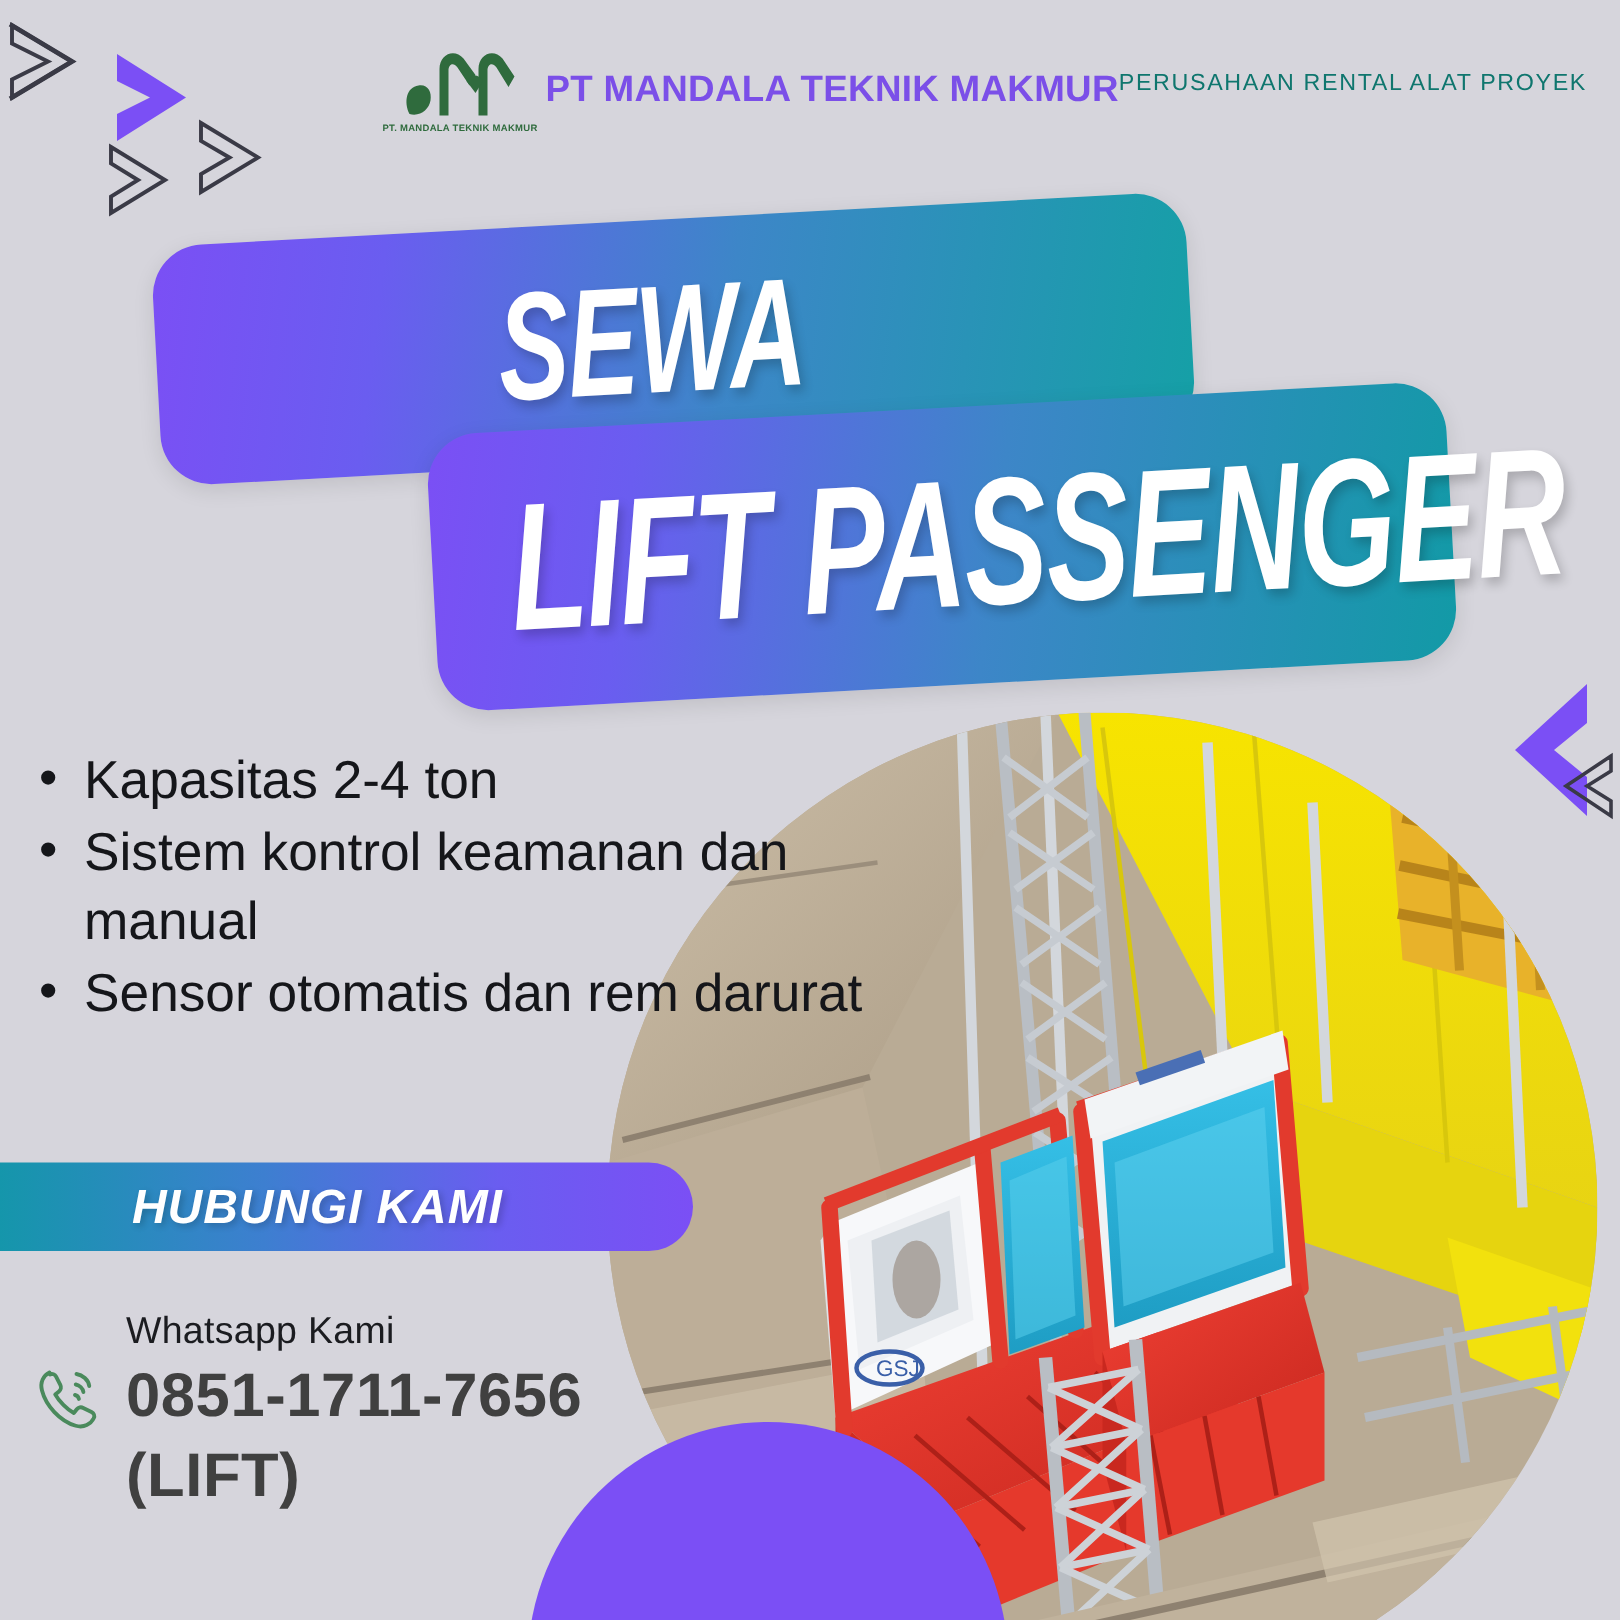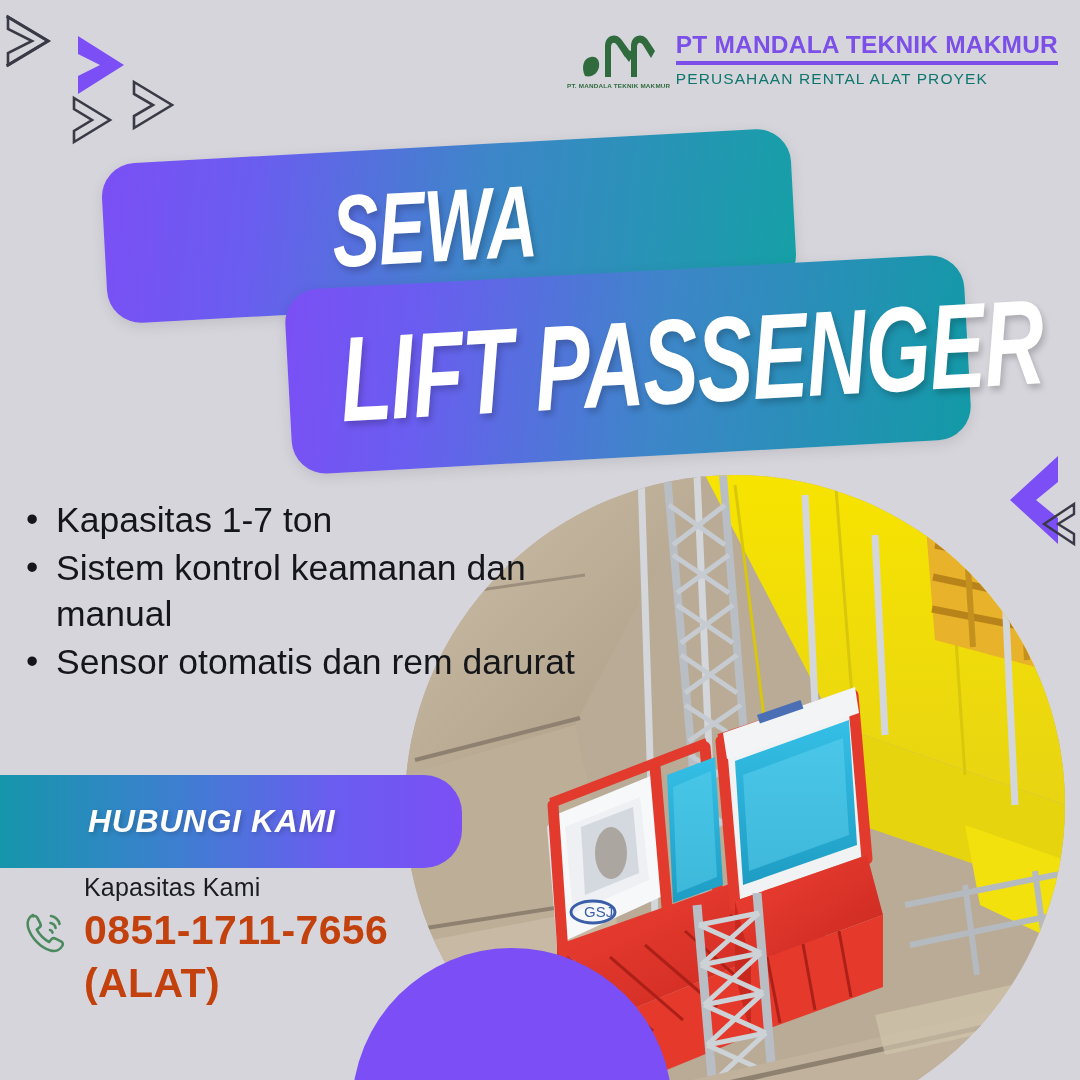--- a/index.html
+++ b/index.html
@@ -26,21 +26,21 @@
     position:absolute; top:30px; right:22px;
     display:flex; align-items:center; gap:16px;
   }
   #logo-mark { width:82px; display:flex; flex-direction:column; align-items:center; }
   #logo-mark svg { display:block; }
   #logo-caption {
     font-size:6.2px; font-weight:bold; color:#2f6b3d;
     letter-spacing:.2px; margin-top:2px; white-space:nowrap;
     transform:scaleX(1.02);
   }
-  #brand-text { display:flex; flex-direction:column; }
+  #brand-text { display:flex; flex-direction:row; }
   #company-name {
     font-size:24.5px; font-weight:bold; color:#7b4fe8;
     letter-spacing:.2px; white-space:nowrap; line-height:1.05;
   }
   #brand-rule { height:4px; background:#7b4fe8; margin:4px 0 5px; width:100%; }
   #company-tagline {
     font-size:15.5px; color:#0f766e; letter-spacing:1.1px;
     white-space:nowrap; line-height:1.1;
   }
 
@@ -106,21 +106,21 @@
     position:absolute; left:352px; top:948px;
     width:320px; height:320px;
     background:#7b4ff5;
     border-radius:50%;
     z-index:4;
   }
 
   
   #cta-pill {
     position:absolute; left:0; top:775px;
-    width:462px; height:93px;
+    width:462px; height:59px;
     background:linear-gradient(90deg,#1596ab 0%,#3d7fd0 38%,#6a5df0 72%,#7b4ff5 100%);
     border-radius:0 38px 38px 0;
     display:flex; align-items:center;
     z-index:7;
   }
   #cta-label {
     color:#fff; font-weight:bold; font-style:italic;
     font-size:32px; letter-spacing:.6px;
     margin-left:88px;
     text-shadow:2px 2px 5px rgba(0,0,0,.20);
@@ -132,21 +132,21 @@
     z-index:7;
   }
   #phone-icon { flex:0 0 auto; margin-top:34px; }
   #phone-icon svg { display:block; }
   #contact-lines { display:flex; flex-direction:column; }
   #wa-label {
     font-size:25px; color:#1b1c20; letter-spacing:.2px;
     line-height:1.25; margin-bottom:1px;
   }
   .contact-number {
-    font-size:41px; font-weight:bold; color:#c2410c;
+    font-size:41px; font-weight:bold; color:#404040;
     letter-spacing:.4px; line-height:1.28; white-space:nowrap;
   }
 </style>
 </head>
 <body>
 
 <div id="poster">
 
   <div class="chev" style="left:2px;top:12px;">
     <svg width="54" height="58" viewBox="0 0 54 58">
@@ -358,21 +358,21 @@
         <line x1="630" y1="396" x2="642" y2="486"></line>
       </g>
     </svg>
   </div>
 
   <div id="blob-bottom"></div>
 
   <ul id="feature-list">
     <li class="feature-item">
       <span class="feature-bullet">•</span>
-      <span class="feature-text">Kapasitas 1-7 ton</span>
+      <span class="feature-text">Kapasitas 2-4 ton</span>
     </li>
     <li class="feature-item">
       <span class="feature-bullet">•</span>
       <span class="feature-text">Sistem kontrol keamanan dan manual</span>
     </li>
     <li class="feature-item">
       <span class="feature-bullet">•</span>
       <span class="feature-text">Sensor otomatis dan rem darurat</span>
     </li>
   </ul>
@@ -388,19 +388,19 @@
                  C36 46 40.5 43.5 42.5 39.5 C43.3 37.9 42.6 36.2 41 35.4
                  L35.5 32.6 C34 31.8 32.2 32.2 31.2 33.5 L29.2 36
                  C24.8 33.6 19.2 28 16.8 23.6 L19.3 21.6 C20.6 20.6 21 18.8 20.2 17.3
                  L17.4 11.8 C16.6 10.2 14.9 9.5 13.3 10.3 Z" fill="none" stroke="#4a8a5c" stroke-width="2.6" stroke-linejoin="round"></path>
         <path d="M31 10 C35 10.5 39 14 39.5 18" fill="none" stroke="#4a8a5c" stroke-width="2.6" stroke-linecap="round"></path>
         <path d="M30.5 17 C33 17.5 35.2 19.6 35.6 22" fill="none" stroke="#4a8a5c" stroke-width="2.6" stroke-linecap="round"></path>
         <path d="M30 24 C31.3 24.3 32.3 25.3 32.6 26.6" fill="none" stroke="#4a8a5c" stroke-width="2.6" stroke-linecap="round"></path>
       </svg>
     </div>
     <div id="contact-lines">
-      <div id="wa-label">Kapasitas Kami</div>
+      <div id="wa-label">Whatsapp Kami</div>
       <div class="contact-number">0851-1711-7656</div>
-      <div class="contact-number">(ALAT)</div>
+      <div class="contact-number">(LIFT)</div>
     </div>
   </div>
 
 </div>
 
 </body></html>

